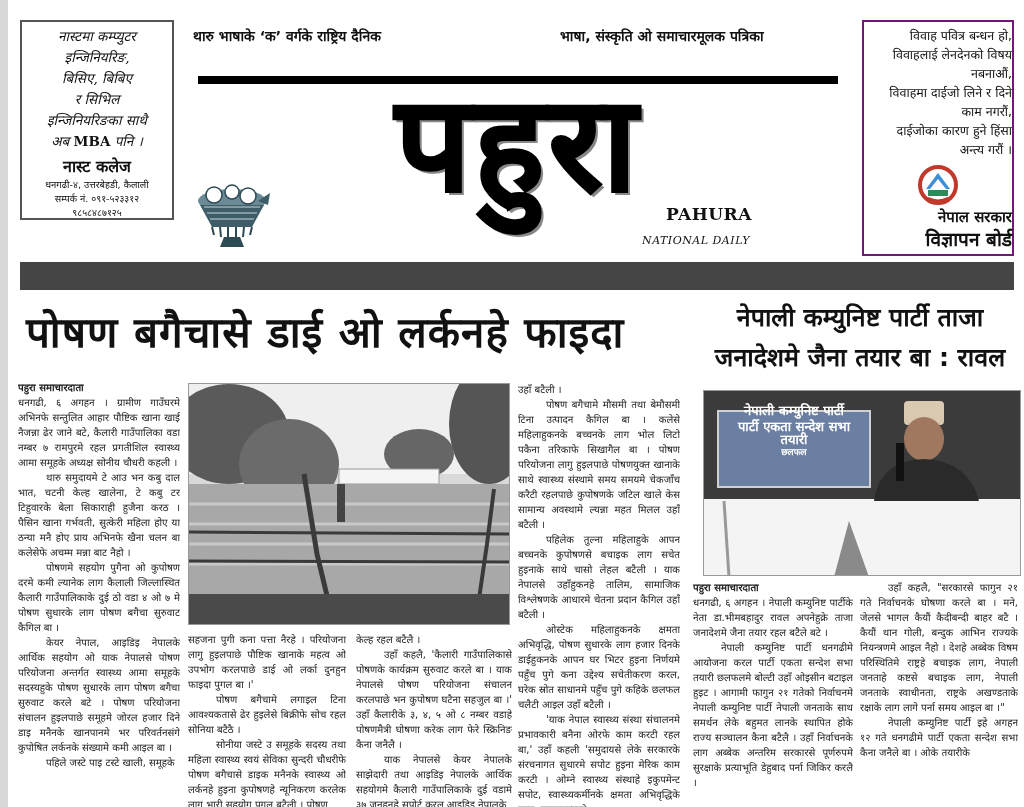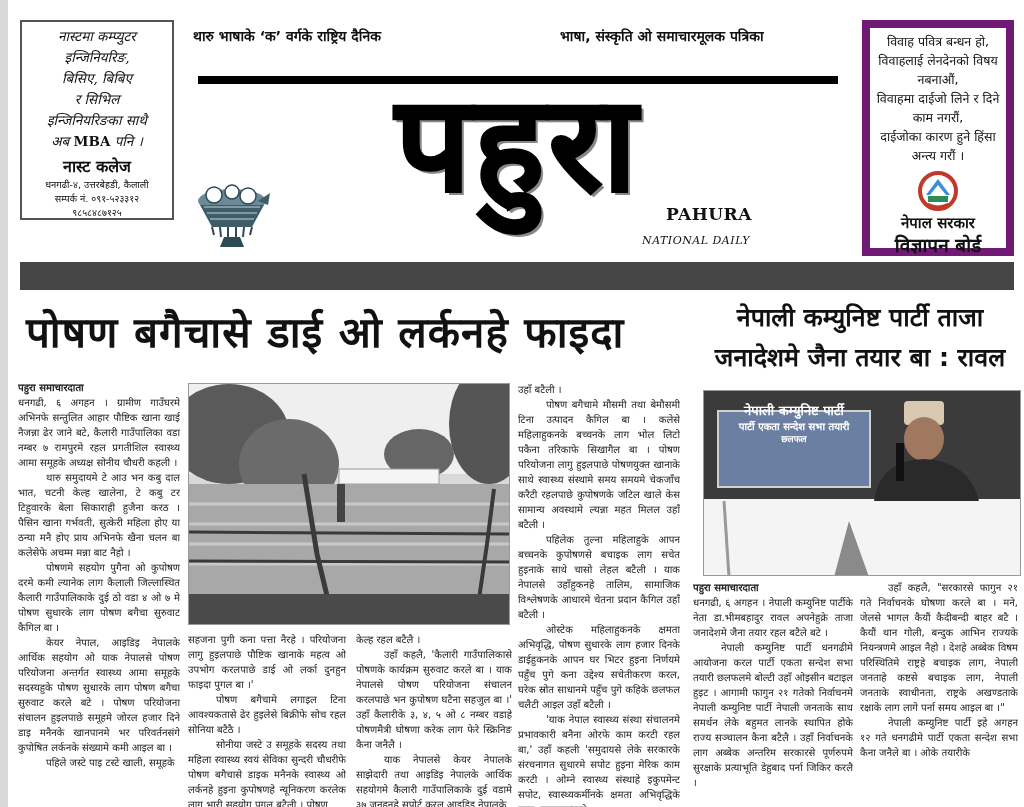--- a/index.html
+++ b/index.html
@@ -16,21 +16,21 @@
     border: 2px solid #555; box-sizing: border-box; text-align: center;
     padding-top: 4px;
   }
   .ad-left .italic { font-family: "DejaVu Serif", serif; font-style: italic; font-size: 13.5px; line-height: 21px; color: #111; }
   .ad-left .italic b { font-style: normal; font-weight: bold; }
   .ad-left .college { font-weight: bold; font-size: 16px; margin-top: 4px; line-height: 22px; }
   .ad-left .small { font-size: 9.5px; line-height: 14px; }
 
   .ad-right {
     position: absolute; left: 862px; top: 20px; width: 152px; height: 236px;
-    border: 8px solid #701a75; box-sizing: border-box; text-align: center;
+    border: 2px solid #701a75; box-sizing: border-box; text-align: right;
     padding-top: 4px;
   }
   .ad-right .msg { font-size: 12.5px; line-height: 19px; }
   .ad-right .emblem { width: 40px; height: 40px; margin: 6px auto 2px; position: relative; }
   .ad-right .gov { font-weight: bold; font-size: 15px; line-height: 20px; }
   .ad-right .board { font-weight: bold; font-size: 19px; line-height: 24px; }
 
   
   .tagline-left { position: absolute; left: 193px; top: 26px; font-size: 14px; font-weight: bold; }
   .tagline-right { position: absolute; left: 560px; top: 26px; font-size: 14px; font-weight: bold; }
@@ -207,21 +207,21 @@
     <path d="M130 186 L145 130 L165 186 Z" fill="#8a8a8a"></path>
     <path d="M20 110 L25 186" stroke="#999" stroke-width="3"></path>
     <rect x="200" y="10" width="40" height="24" fill="#d9c9b0" rx="4"></rect>
     <ellipse cx="220" cy="48" rx="20" ry="22" fill="#a07860"></ellipse>
     <path d="M170 110 Q175 70 220 68 Q265 70 275 110 Z" fill="#2a2a2a"></path>
     <rect x="192" y="52" width="8" height="38" fill="#111"></rect>
   </svg>
 </div>
 <div style="position:absolute; left:724px; top:402px; width:140px; text-align:center; color:#fff; font-size:13px; font-weight:bold; line-height:18px;">
   <div>नेपाली कम्युनिष्ट पार्टी</div>
-  <div style="font-size:10px; line-height:13px;">पार्टी एकता सन्देश सभा तयारी</div>
+  <div style="font-size:13px; line-height:13px;">पार्टी एकता सन्देश सभा तयारी</div>
   <div style="font-size:9px; line-height:13px;">छलफल</div>
 </div>
 
 <div class="col" style="left:693px; top:580px; width:160px; height:227px;">
   <div class="byline">पहुरा समाचारदाता</div>
   <p>धनगढी, ६ अगहन । नेपाली कम्युनिष्ट पार्टीके नेता डा.भीमबहादुर रावल अपनेहुक्रे ताजा जनादेशमे जैना तयार रहल बटैले बटे ।</p>
   <p class="ind">नेपाली कम्युनिष्ट पार्टी धनगढीमे आयोजना करल पार्टी एकता सन्देश सभा तयारी छलफलमे बोल्टी उहाँ ओइसीन बटाइल हुइट । आगामी फागुन २१ गतेको निर्वाचनमे नेपाली कम्युनिष्ट पार्टी नेपाली जनताके साथ समर्थन लेके बहुमत लानके स्थापित होके राज्य सञ्चालन कैना बटैलै । उहाँ निर्वाचनके लाग अब्बेक अन्तरिम सरकारसे पूर्णरुपमे सुरक्षाके प्रत्याभूति डेहुबाद पर्ना जिकिर करलै ।</p>
 </div>
 <div class="col" style="left:860px; top:580px; width:158px; height:227px;">
   <p class="ind">उहाँ कहलै, "सरकारसे फागुन २१ गते निर्वाचनके घोषणा करले बा । मने, जेलसे भागल कैयौं कैदीबन्दी बाहर बटै । कैयौं थान गोली, बन्दुक आभिन राज्यके नियन्त्रणमे आइल नैहो । देशहे अब्बेक विषम परिस्थितिमे राष्ट्रहे बचाइक लाग, नेपाली जनताहे कष्टसे बचाइक लाग, नेपाली जनताके स्वाधीनता, राष्ट्रके अखण्डताके रक्षाके लाग लागे पर्ना समय आइल बा ।"</p>

